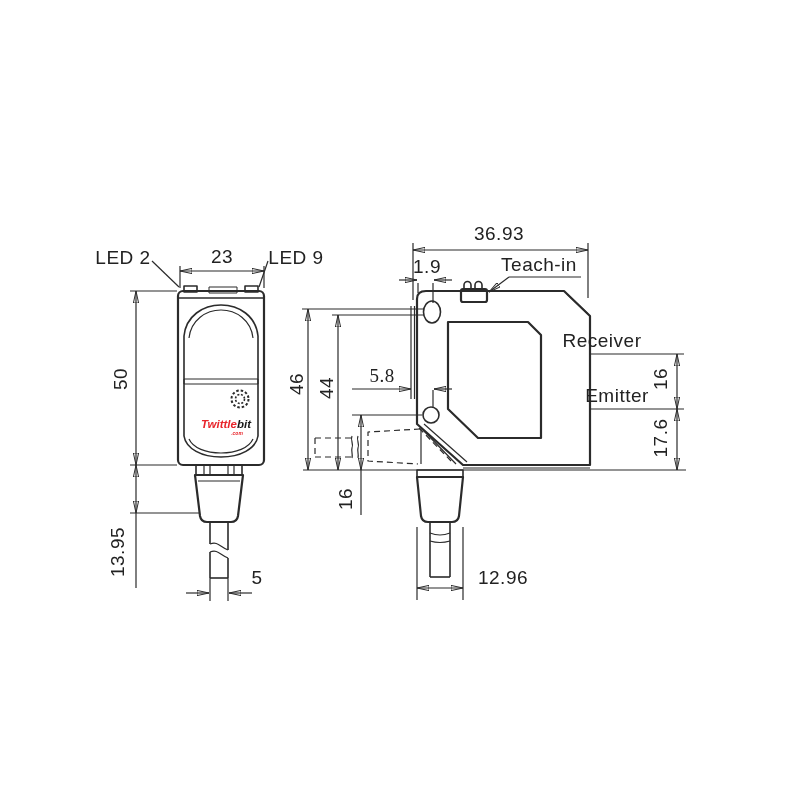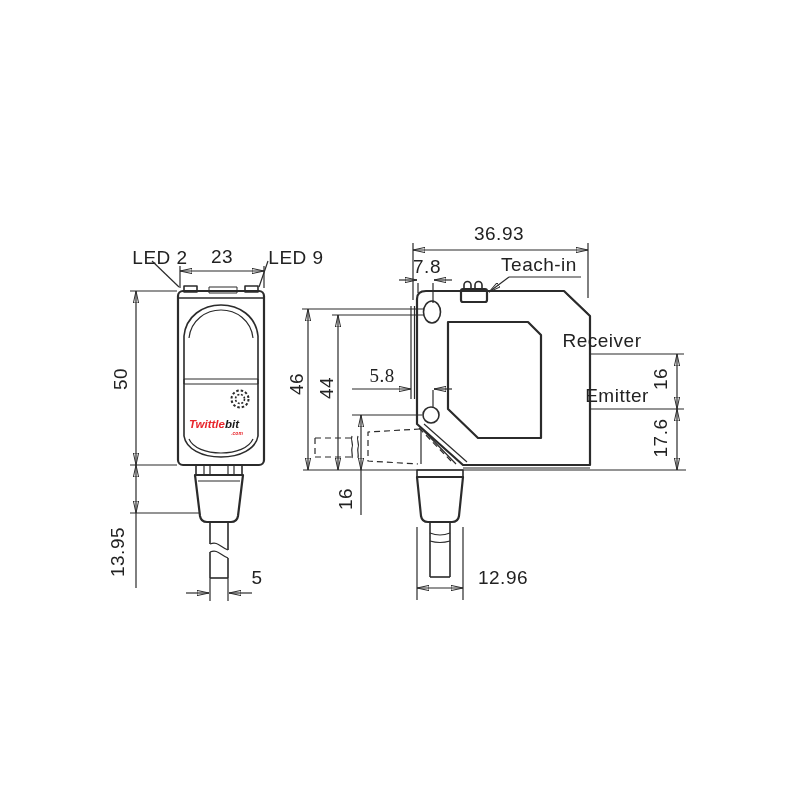--- a/index.html
+++ b/index.html
@@ -198,32 +198,32 @@
       <line class="dim" x1="463" y1="527" x2="463" y2="600"></line>
       <line class="dim" x1="417" y1="588" x2="463" y2="588" marker-start="url(#arr)" marker-end="url(#arr)"></line>
 
       <line class="dim" x1="589" y1="354" x2="684" y2="354"></line>
       <line class="dim" x1="589" y1="409" x2="684" y2="409"></line>
       <line class="dim" x1="677" y1="354" x2="677" y2="409" marker-start="url(#arr)" marker-end="url(#arr)"></line>
       <line class="dim" x1="677" y1="409" x2="677" y2="470" marker-start="url(#arr)" marker-end="url(#arr)"></line>
     </g>
   </svg>
 
-  <div class="lbl" style="left:123px; top:258px;margin-left:37px;">LED 2</div>
+  <div class="lbl" style="left:123px; top:258px;">LED 2</div>
   <div class="lbl" style="left:296px; top:258px;">LED 9</div>
   <div class="lbl" style="left:222px; top:257px;">23</div>
   <div class="lbl rot" style="left:121px; top:379px;">50</div>
   <div class="lbl rot" style="left:118px; top:552px;">13.95</div>
   <div class="lbl" style="left:257px; top:578px;">5</div>
 
-  <div class="logo-text" style="left:214px; top:424px;"><span class="p1">Twittle</span><span class="p2">bit</span></div>
+  <div class="logo-text" style="left:226px; top:424px;"><span class="p1">Twittle</span><span class="p2">bit</span></div>
   <div class="logo-domain" style="left:237px; top:433px;">.com</div>
 
   <div class="lbl" style="left:499px; top:234px;">36.93</div>
-  <div class="lbl" style="left:427px; top:267px;">7.8</div>
+  <div class="lbl" style="left:427px; top:267px;">1.9</div>
   <div class="lbl" style="left:539px; top:265px;">Teach-in</div>
   <div class="lbl" style="left:602px; top:341px;">Receiver</div>
   <div class="lbl" style="left:617px; top:396px;">Emitter</div>
   <div class="lbl rot" style="left:297px; top:384px;">46</div>
   <div class="lbl rot" style="left:327px; top:388px;">44</div>
   <div class="lbl" style="left:382px; top:376px;font-family:Liberation Serif, serif;">5.8</div>
   <div class="lbl rot" style="left:346px; top:499px;">16</div>
   <div class="lbl rot" style="left:661px; top:379px;">16</div>
   <div class="lbl rot" style="left:661px; top:438px;">17.6</div>
   <div class="lbl" style="left:503px; top:578px;">12.96</div>

